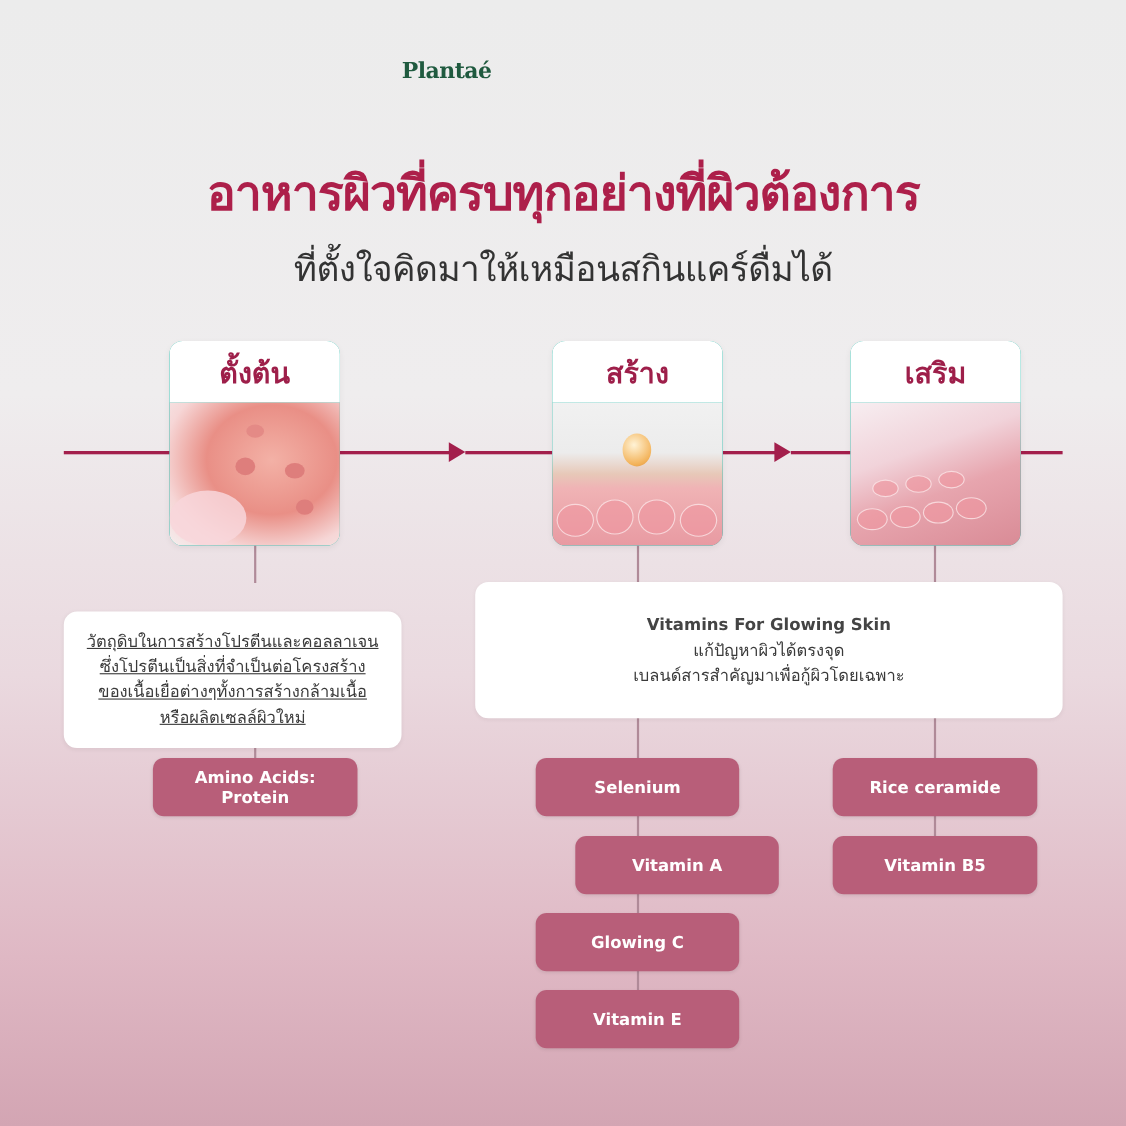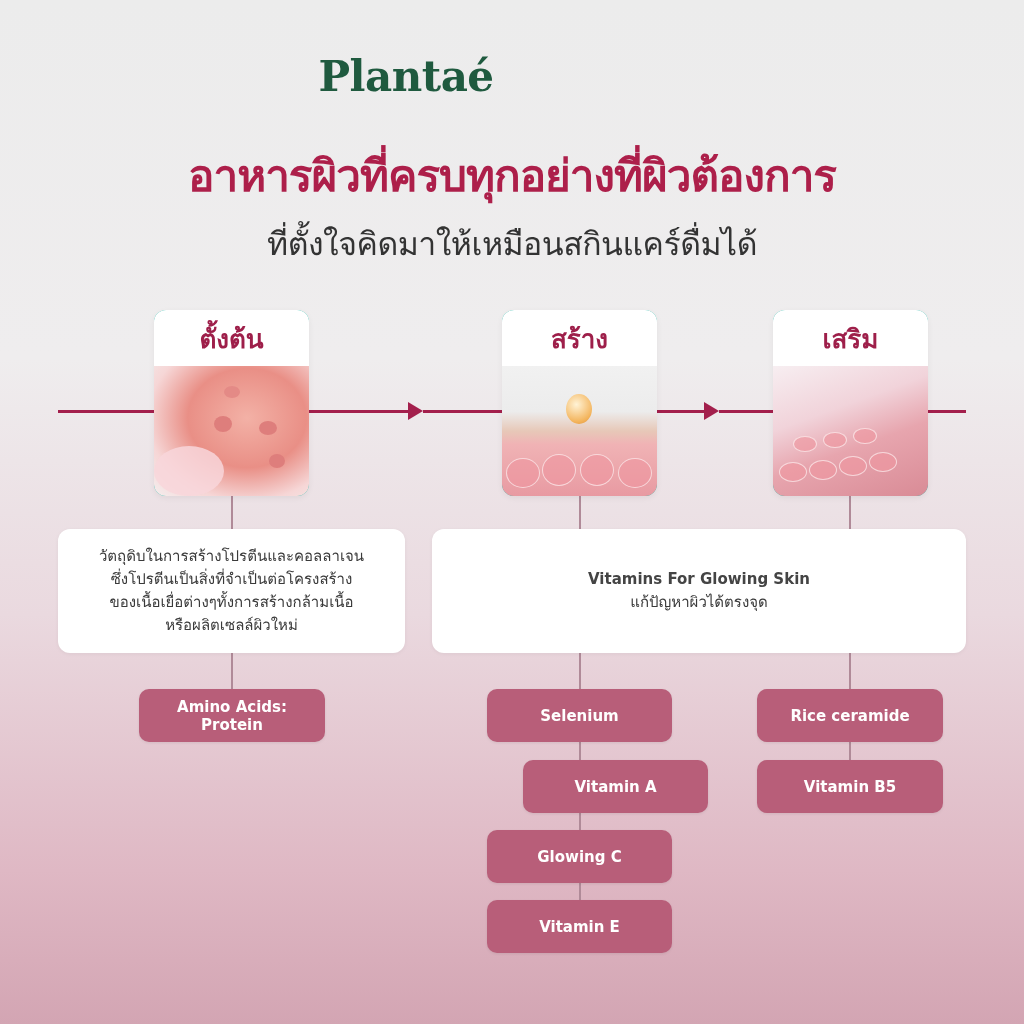--- a/index.html
+++ b/index.html
@@ -5,21 +5,21 @@
   * { box-sizing: border-box; margin: 0; padding: 0; }
   html, body { width: 1024px; height: 1024px; overflow: hidden; }
   body {
     position: relative;
     font-family: "DejaVu Sans", "Liberation Sans", sans-serif;
     background: linear-gradient(180deg, #ececec 0%, #efedee 35%, #ead9df 60%, #dfb8c4 85%, #d3a5b3 100%);
   }
   .logo {
     position: absolute; top: 52px; left: 0; width: 812px; text-align: center;
     font-family: "DejaVu Serif", "Liberation Serif", serif; font-weight: bold;
-    font-size: 42px; color: #1f5a3f; letter-spacing: -0.5px;
+    font-size: 20px; color: #1f5a3f; letter-spacing: -0.5px;
   }
   .title {
     position: absolute; top: 140px; left: 0; width: 1024px; text-align: center;
     font-size: 44px; font-weight: bold; color: #ad1f4a; letter-spacing: -1px;
   }
   .subtitle {
     position: absolute; top: 218px; left: 0; width: 1024px; text-align: center;
     font-size: 32px; color: #333333; letter-spacing: -0.5px;
   }
   .hline { position: absolute; height: 3px; background: #a31f4c; top: 410px; }
@@ -109,30 +109,31 @@
     <div class="cell" style="left:6px;top:96px;width:28px;height:20px;"></div>
     <div class="cell" style="left:36px;top:94px;width:28px;height:20px;"></div>
     <div class="cell" style="left:66px;top:90px;width:28px;height:20px;"></div>
     <div class="cell" style="left:96px;top:86px;width:28px;height:20px;"></div>
     <div class="cell" style="left:20px;top:70px;width:24px;height:16px;"></div>
     <div class="cell" style="left:50px;top:66px;width:24px;height:16px;"></div>
     <div class="cell" style="left:80px;top:62px;width:24px;height:16px;"></div>
   </div>
 </div>
 
-<div class="desc" style="left:58px;top:529px;width:347px;height:124px;">
+<div class="desc" style="left:58px;top:556px;width:307px;height:124px;text-decoration:underline;">
   <div>วัตถุดิบในการสร้างโปรตีนและคอลลาเจน</div>
   <div>ซึ่งโปรตีนเป็นสิ่งที่จำเป็นต่อโครงสร้าง</div>
   <div>ของเนื้อเยื่อต่างๆทั้งการสร้างกล้ามเนื้อ</div>
   <div>หรือผลิตเซลล์ผิวใหม่</div>
 </div>
 
 <div class="desc" style="left:432px;top:529px;width:534px;height:124px;">
   <div class="strong">Vitamins For Glowing Skin</div>
   <div>แก้ปัญหาผิวได้ตรงจุด</div>
+  <div>เบลนด์สารสำคัญมาเพื่อกู้ผิวโดยเฉพาะ</div>
 </div>
 
 <div class="pill" style="left:139px;top:689px;width:186px;padding:0 30px;">Amino Acids: Protein</div>
 
 <div class="pill" style="left:487px;top:689px;width:185px;">Selenium</div>
 <div class="pill" style="left:487px;top:760px;width:185px;margin-left:36px;">Vitamin A</div>
 <div class="pill" style="left:487px;top:830px;width:185px;">Glowing C</div>
 <div class="pill" style="left:487px;top:900px;width:185px;">Vitamin E</div>
 
 <div class="pill" style="left:757px;top:689px;width:186px;">Rice ceramide</div>

